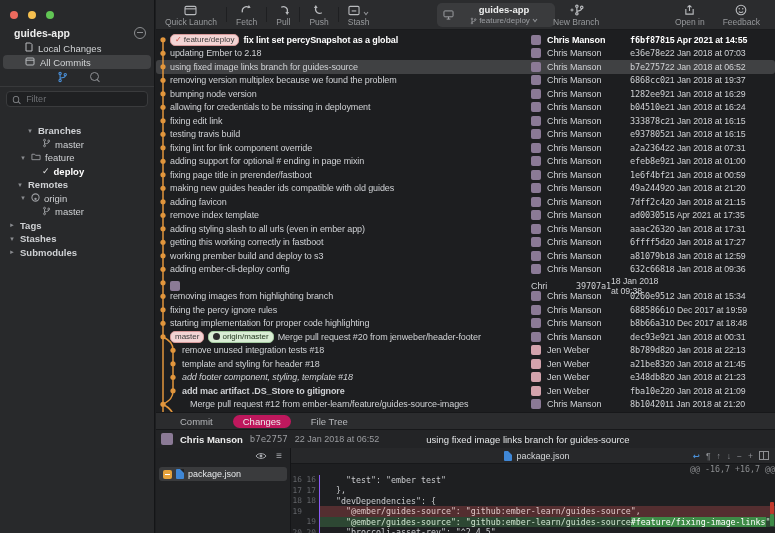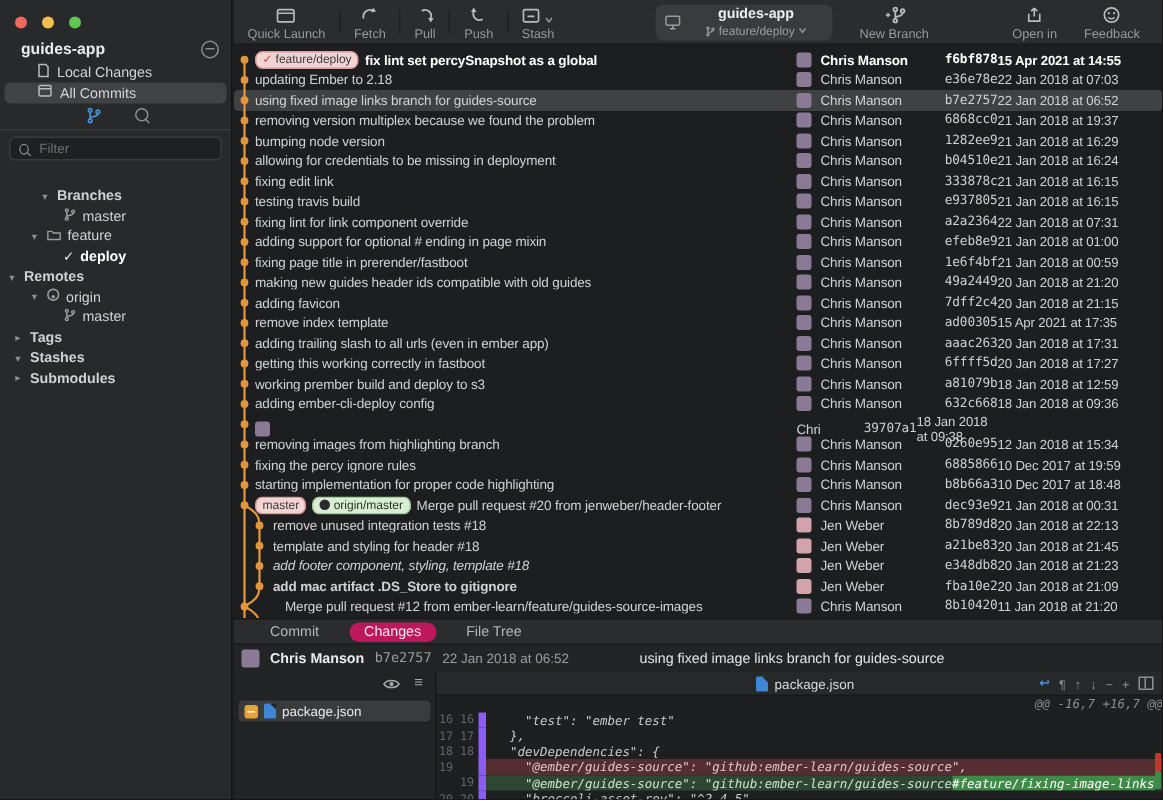--- a/index.html
+++ b/index.html
@@ -46,21 +46,21 @@
   .tb-btn{display:flex;flex-direction:column;align-items:center;justify-content:center;gap:1px;
           color:#97999c;font-size:8.5px;padding:0 9px;height:30px;}
   .tb-btn .gl{height:13px;display:flex;align-items:flex-end;color:#b9bbbe;}
   .tb-sep{width:1px;height:15px;background:#1e1f21;}
   .repo-pill{position:absolute;left:281px;top:3px;width:118px;height:24px;background:#3a3b3d;border-radius:5px;
              display:flex;align-items:center;padding:0 6px;box-sizing:border-box;gap:5px;}
   .repo-pill .txt{flex:1;text-align:center;line-height:1;}
   .repo-pill .r1{font-size:9.5px;font-weight:bold;color:#eceded;}
   .repo-pill .r2{font-size:8px;color:#9b9da1;margin-top:2px;display:flex;align-items:center;justify-content:center;gap:2px;}
   .tb-right{position:absolute;right:6px;top:0;display:flex;}
-  #new-branch{position:absolute;left:408px;top:0;}
+  #new-branch{position:absolute;left:388px;top:0;}
 
   
   #commit-list{position:absolute;left:156px;top:30px;width:619px;height:382px;background:#1d1e20;
                padding-top:3px;box-sizing:border-box;overflow:hidden;}
   #graph-svg{position:absolute;left:0;top:0;pointer-events:none;}
   .c-row{height:13.5px;display:grid;grid-template-columns:14px 1fr 16px 64px 54px 110px;
          align-items:center;font-size:9px;letter-spacing:-.1px;color:#cfd1d4;border-radius:3px;}
   .c-row.sel{background:#404143;}
   .c-row.head{color:#fff;font-weight:bold;}
   .c-row .msg{overflow:hidden;white-space:nowrap;display:flex;align-items:center;gap:4px;padding-right:6px;}
@@ -104,21 +104,21 @@
   .diff-header{height:16px;background:#27282a;border-bottom:1px solid #17181a;display:flex;align-items:center;box-sizing:border-box;}
   .diff-title{flex:1;display:flex;justify-content:center;align-items:center;gap:4px;color:#d6d8da;font-size:9px;}
   .diff-header .doc-ic:after{border-color:#27282a #27282a transparent transparent;}
   .diff-icons{display:flex;gap:6px;padding-right:6px;color:#8e9094;font-size:8.5px;align-items:center;}
   .diff-icons .blue{color:#4a90d9;font-weight:bold;}
   .split-ic{width:8px;height:7px;border:1px solid #8e9094;position:relative;display:inline-block;}
   .split-ic:after{content:"";position:absolute;left:3px;top:0;bottom:0;width:1px;background:#8e9094;}
   .diff-line{display:grid;grid-template-columns:14px 14px 1fr;height:10.5px;align-items:center;
              font-family:"DejaVu Sans Mono","Liberation Mono",monospace;font-size:8.3px;white-space:pre;}
   .diff-line .no{color:#63656a;text-align:right;padding-right:3px;font-size:7.8px;}
-  .diff-line .tx{padding-left:6px;height:10.5px;line-height:10.5px;overflow:hidden;border-left:5px solid #8b5cf6;font-style:italic;}
+  .diff-line .tx{padding-left:6px;height:10.5px;line-height:10.5px;overflow:hidden;border-left:1px solid #8b5cf6;}
   .diff-line.hunk .tx{color:#8a8c8f;border-left-color:transparent;}
   .diff-line.ctx .tx{color:#c9cbce;}
   .diff-line.rem .tx{background:#542e30;color:#dfc8c8;}
   .diff-line.add .tx{background:#2d4733;color:#cde2cd;}
   .hl{background:#3e8a47;color:#fff;}
   .tick{position:absolute;right:1px;width:4px;border-radius:1px;}
 </style>
 </head>
 <body>
 
@@ -187,21 +187,21 @@
           <span><svg width="10" height="9" viewBox="0 0 11 9">
               <path d="M1 2 H4 L5 3.2 H10 V8 H1 Z" fill="none" stroke="#9b9da1" stroke-width="1"></path>
             </svg></span>
           <span class="lbl">feature</span>
         </div>
         <div class="tree-row  cur" style="padding-left: 30px;">
           <span class="chev"></span>
           <span class="checkmark">✓</span>
           <span class="lbl">deploy</span>
         </div>
-        <div class="tree-row sec" style="padding-left: 4px;">
+        <div class="tree-row sec" style="padding-left: 16px;">
           <span class="chev">▾</span>
           <span class="lbl">Remotes</span>
         </div>
         <div class="tree-row " style="padding-left: 19px;">
           <span class="chev">▾</span>
           <span><svg width="9" height="9" viewBox="0 0 10 10">
               <circle cx="5" cy="5" r="4" fill="none" stroke="#9b9da1" stroke-width="1.2"></circle>
               <circle cx="5" cy="6.5" r="1.3" fill="#9b9da1"></circle>
             </svg></span>
           <span class="lbl">origin</span>
@@ -525,21 +525,21 @@
           <span>remove index template</span>
         </span>
         <span class="avatar" style="background: rgb(139, 122, 150);"></span>
         <span class="auth">Chris Manson</span>
         <span class="hash mono">ad00305</span>
         <span class="date">15 Apr 2021 at 17:35</span>
       </div>
       <div class="c-row">
         <span></span>
         <span class="msg">
-          <span>adding trailing slash to all urls (even in ember app)</span>
+          <span>adding styling slash to all urls (even in ember app)</span>
         </span>
         <span class="avatar" style="background: rgb(139, 122, 150);"></span>
         <span class="auth">Chris Manson</span>
         <span class="hash mono">aaac263</span>
         <span class="date">20 Jan 2018 at 17:31</span>
       </div>
       <div class="c-row">
         <span></span>
         <span class="msg">
           <span>getting this working correctly in fastboot</span>

